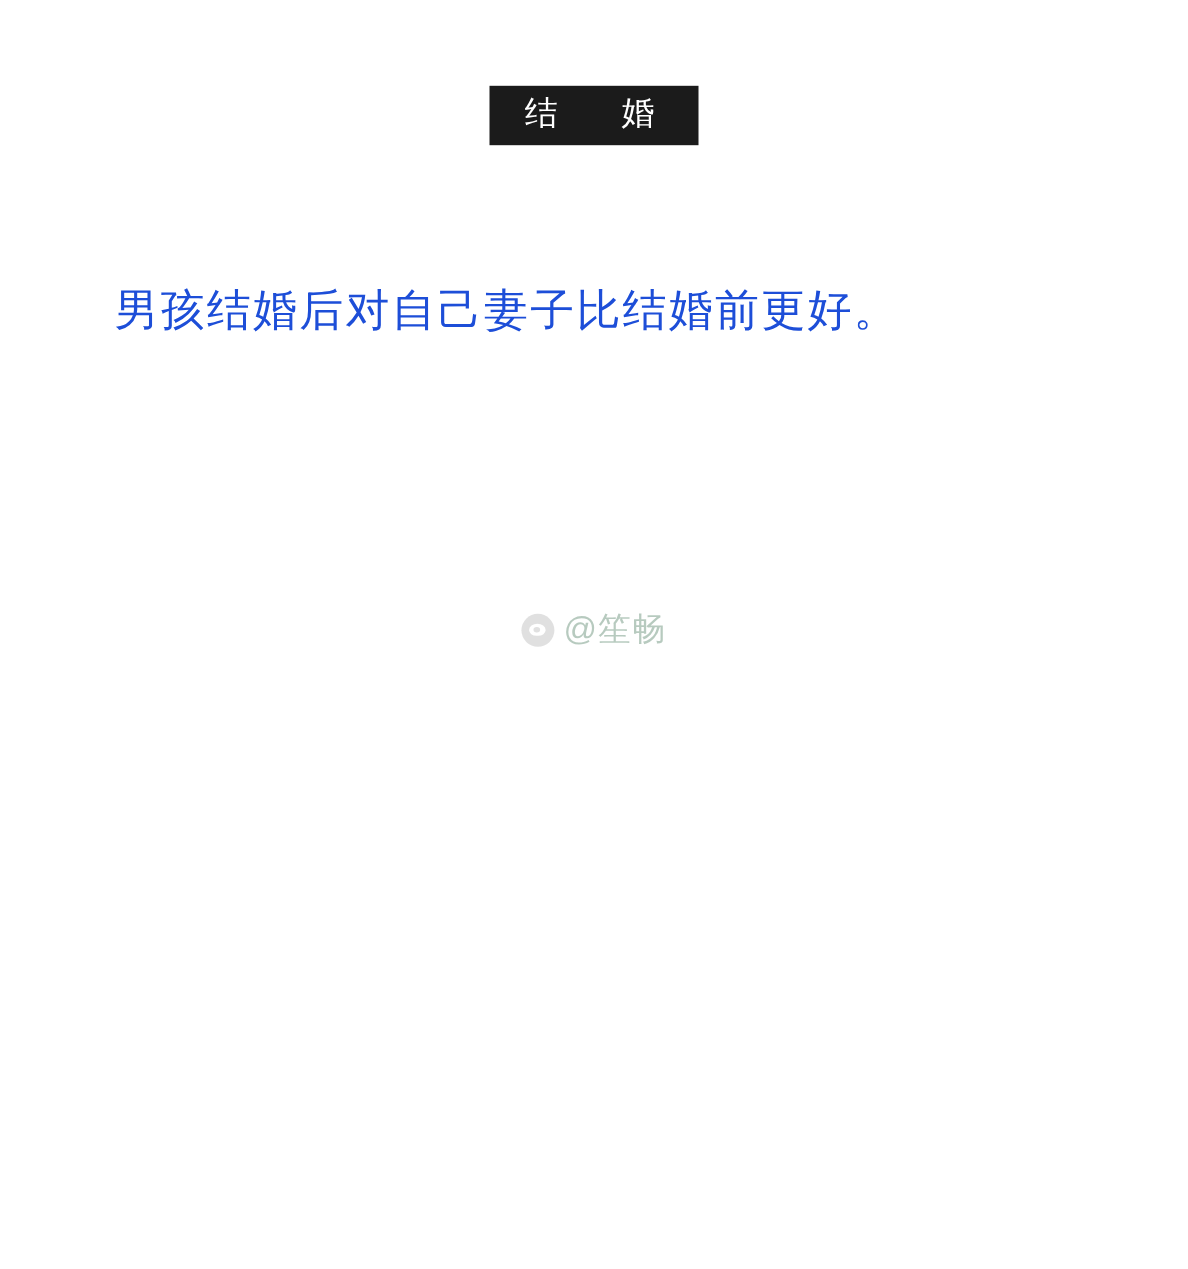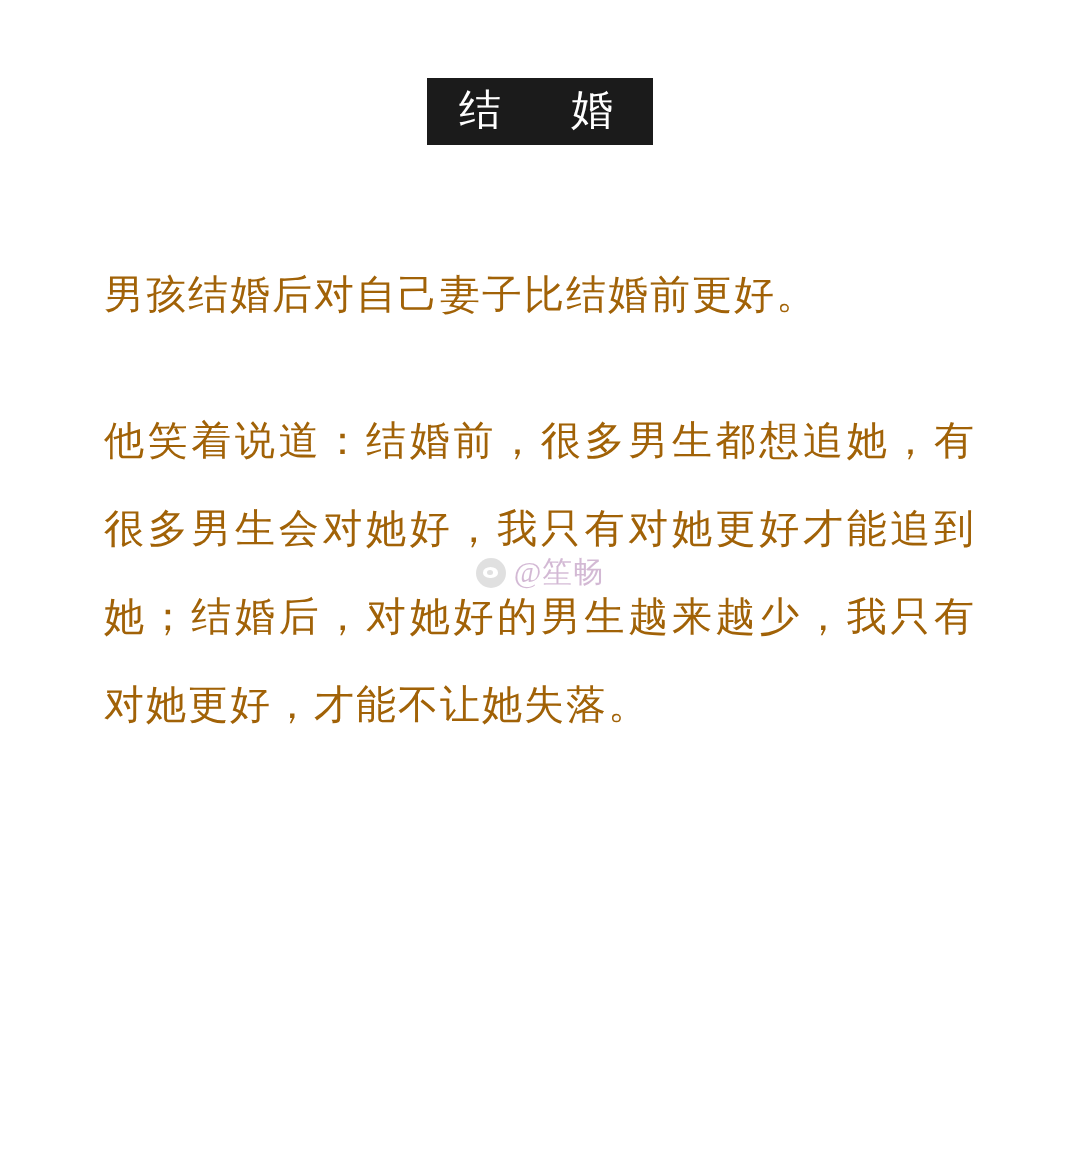--- a/index.html
+++ b/index.html
@@ -27,39 +27,39 @@
   
   .title-wrap {
     width: 100%;
     text-align: center;
     padding-top: 78px;
   }
   .title {
     display: inline-block;
     background: #1b1b1b;
     color: #ffffff;
-    font-size: 42px;
+    font-size: 30px;
     line-height: 1.12;
     letter-spacing: 14px;
     padding: 9px 26px 11px 32px;
     font-weight: 400;
     font-family: "Liberation Serif", "DejaVu Serif", serif;
   }
 
   
   .body {
     margin: 0 auto;
     padding: 0 104px 0 104px;
     box-sizing: border-box;
   }
   .para {
     font-size: 40px;
     line-height: 88px;
     letter-spacing: 2px;
-    color: #a16207;
+    color: #1d4ed8;
     text-align: justify;
     text-justify: inter-ideograph;
     margin: 0;
     font-weight: 400;
   }
   .p1 { margin-top: 106px; }
   .p2 { margin-top: 52px; }
   .p3 { margin-top: 58px; }
 
   
@@ -98,37 +98,36 @@
     position: absolute;
     left: 11px;
     top: 12px;
     width: 6px;
     height: 5px;
     border-radius: 50%;
     background: #9a9a9a;
   }
   .wm-text {
     font-size: 30px;
-    color: #701a75;
+    color: #14532d;
     letter-spacing: 1px;
-    font-family: Liberation Serif, serif;
+    font-family: Liberation Sans, sans-serif;
   }
 </style>
 </head>
 <body>
 
 <div class="page">
 
   <div class="title-wrap">
     <span class="title">结　婚</span>
   </div>
 
   <div class="body">
     <p class="para p1">男孩结婚后对自己妻子比结婚前更好。</p>
-    <p class="para p3">他笑着说道：结婚前，很多男生都想追她，有很多男生会对她好，我只有对她更好才能追到她；结婚后，对她好的男生越来越少，我只有对她更好，才能不让她失落。</p>
   </div>
 
   <div class="watermark">
     <span class="wm-logo"></span>
     <span class="wm-text">@笙畅</span>
   </div>
 
 </div>
 
 </body></html>

